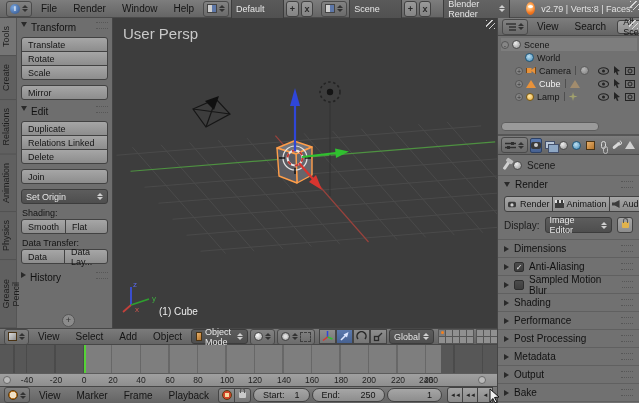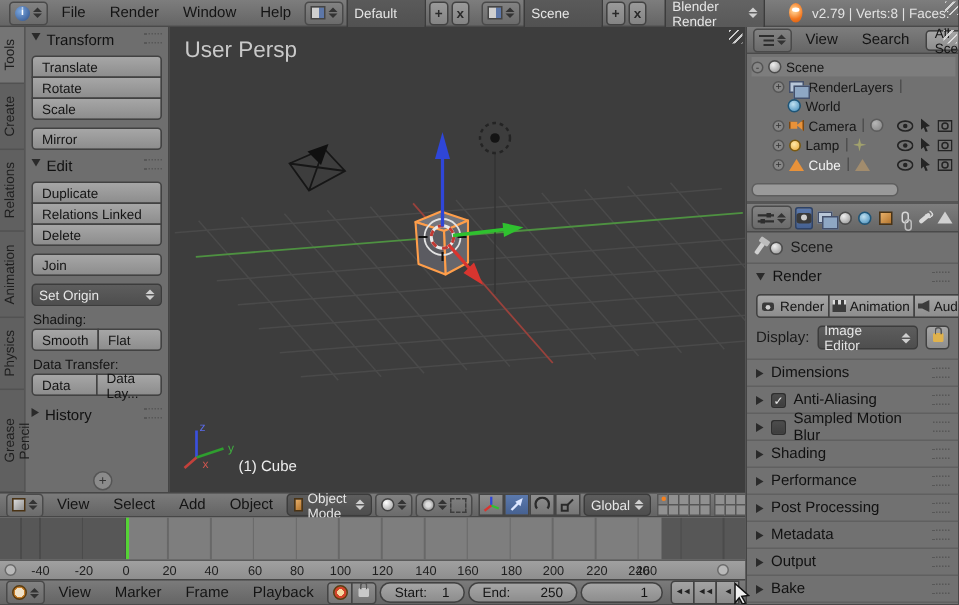--- a/index.html
+++ b/index.html
@@ -519,26 +519,20 @@
           <span>All Scenes</span>
 
         </div>
       </div>
       <div class="otree">
         <div class="orow" style="background:#7d7d7d">
           <span class="expander">-</span>
           <span class="ico ico-ball"></span>
           <span>Scene</span>
         </div>
-        <div class="orow" style="padding-left:14px">
-          <span class="expander">+</span>
-          <span class="ico ico-layers"></span>
-          <span>RenderLayers</span>
-          <span class="sep"></span>
-        </div>
         <div class="orow" style="padding-left:24px">
           <span class="ico ico-globe"></span>
           <span>World</span>
         </div>
         <div class="orow" style="padding-left:14px">
           <span class="expander">+</span>
           <span class="ico ico-cam"></span>
           <span>Camera</span>
           <span class="sep"></span>
           <span class="ico ico-ball ico-dim"></span>
@@ -551,44 +545,44 @@
                 <path d="M1 0 L7 5 L4.2 5.6 L5.5 8.6 L4 9 L2.8 6 L1 7.5 Z" fill="#242424"></path>
               </svg>
             <svg width="10" height="8">
                 <rect x="0.5" y="0.5" width="9" height="7" fill="none" stroke="#242424"></rect>
                 <circle cx="5" cy="4" r="2" fill="none" stroke="#242424"></circle>
               </svg>
           </span>
         </div>
         <div class="orow" style="padding-left:14px">
           <span class="expander">+</span>
+          <span class="ico ico-tri"></span>
+          <span style="color:#f2f2f2">Cube</span>
+          <span class="sep"></span>
+          <span class="ico ico-tri outline ico-dim"></span>
+          <span class="oicons">
+            <svg width="11" height="8">
+                <ellipse cx="5.5" cy="4" rx="5" ry="3.3" fill="none" stroke="#242424" stroke-width="1.1"></ellipse>
+                <circle cx="5.5" cy="4" r="1.5" fill="#242424"></circle>
+              </svg>
+            <svg width="8" height="9">
+                <path d="M1 0 L7 5 L4.2 5.6 L5.5 8.6 L4 9 L2.8 6 L1 7.5 Z" fill="#242424"></path>
+              </svg>
+            <svg width="10" height="8">
+                <rect x="0.5" y="0.5" width="9" height="7" fill="none" stroke="#242424"></rect>
+                <circle cx="5" cy="4" r="2" fill="none" stroke="#242424"></circle>
+              </svg>
+          </span>
+        </div>
+        <div class="orow" style="padding-left:14px">
+          <span class="expander">+</span>
           <span class="ico ico-lamp"></span>
           <span>Lamp</span>
           <span class="sep"></span>
           <span class="ico ico-star ico-dim"></span>
-          <span class="oicons">
-            <svg width="11" height="8">
-                <ellipse cx="5.5" cy="4" rx="5" ry="3.3" fill="none" stroke="#242424" stroke-width="1.1"></ellipse>
-                <circle cx="5.5" cy="4" r="1.5" fill="#242424"></circle>
-              </svg>
-            <svg width="8" height="9">
-                <path d="M1 0 L7 5 L4.2 5.6 L5.5 8.6 L4 9 L2.8 6 L1 7.5 Z" fill="#242424"></path>
-              </svg>
-            <svg width="10" height="8">
-                <rect x="0.5" y="0.5" width="9" height="7" fill="none" stroke="#242424"></rect>
-                <circle cx="5" cy="4" r="2" fill="none" stroke="#242424"></circle>
-              </svg>
-          </span>
-        </div>
-        <div class="orow" style="padding-left:14px">
-          <span class="expander">+</span>
-          <span class="ico ico-tri"></span>
-          <span style="color:#f2f2f2">Cube</span>
-          <span class="sep"></span>
-          <span class="ico ico-tri outline ico-dim"></span>
           <span class="oicons">
             <svg width="11" height="8">
                 <ellipse cx="5.5" cy="4" rx="5" ry="3.3" fill="none" stroke="#242424" stroke-width="1.1"></ellipse>
                 <circle cx="5.5" cy="4" r="1.5" fill="#242424"></circle>
               </svg>
             <svg width="8" height="9">
                 <path d="M1 0 L7 5 L4.2 5.6 L5.5 8.6 L4 9 L2.8 6 L1 7.5 Z" fill="#242424"></path>
               </svg>
             <svg width="10" height="8">
                 <rect x="0.5" y="0.5" width="9" height="7" fill="none" stroke="#242424"></rect>

